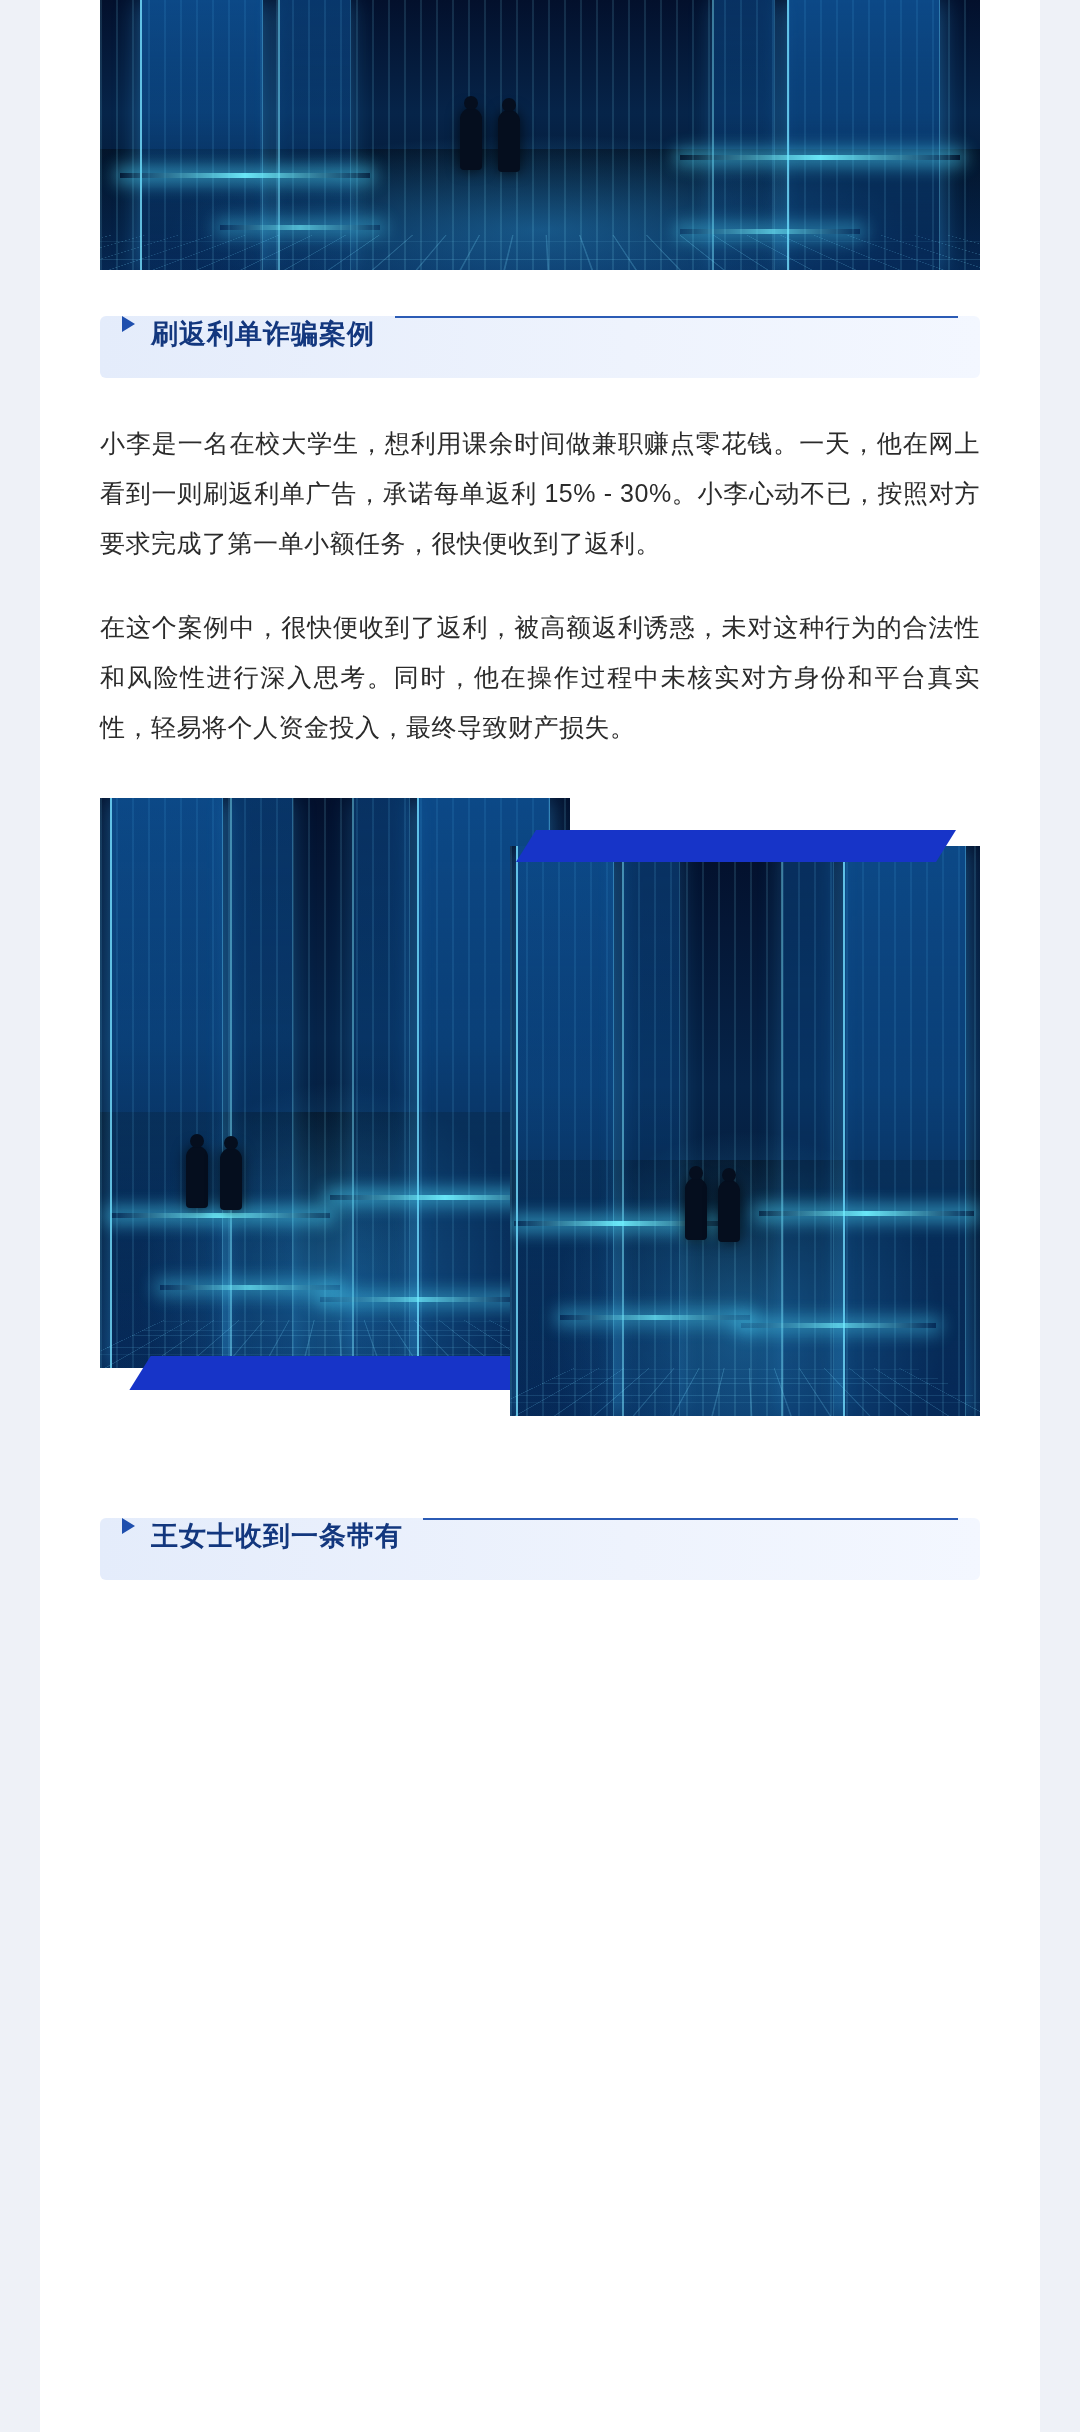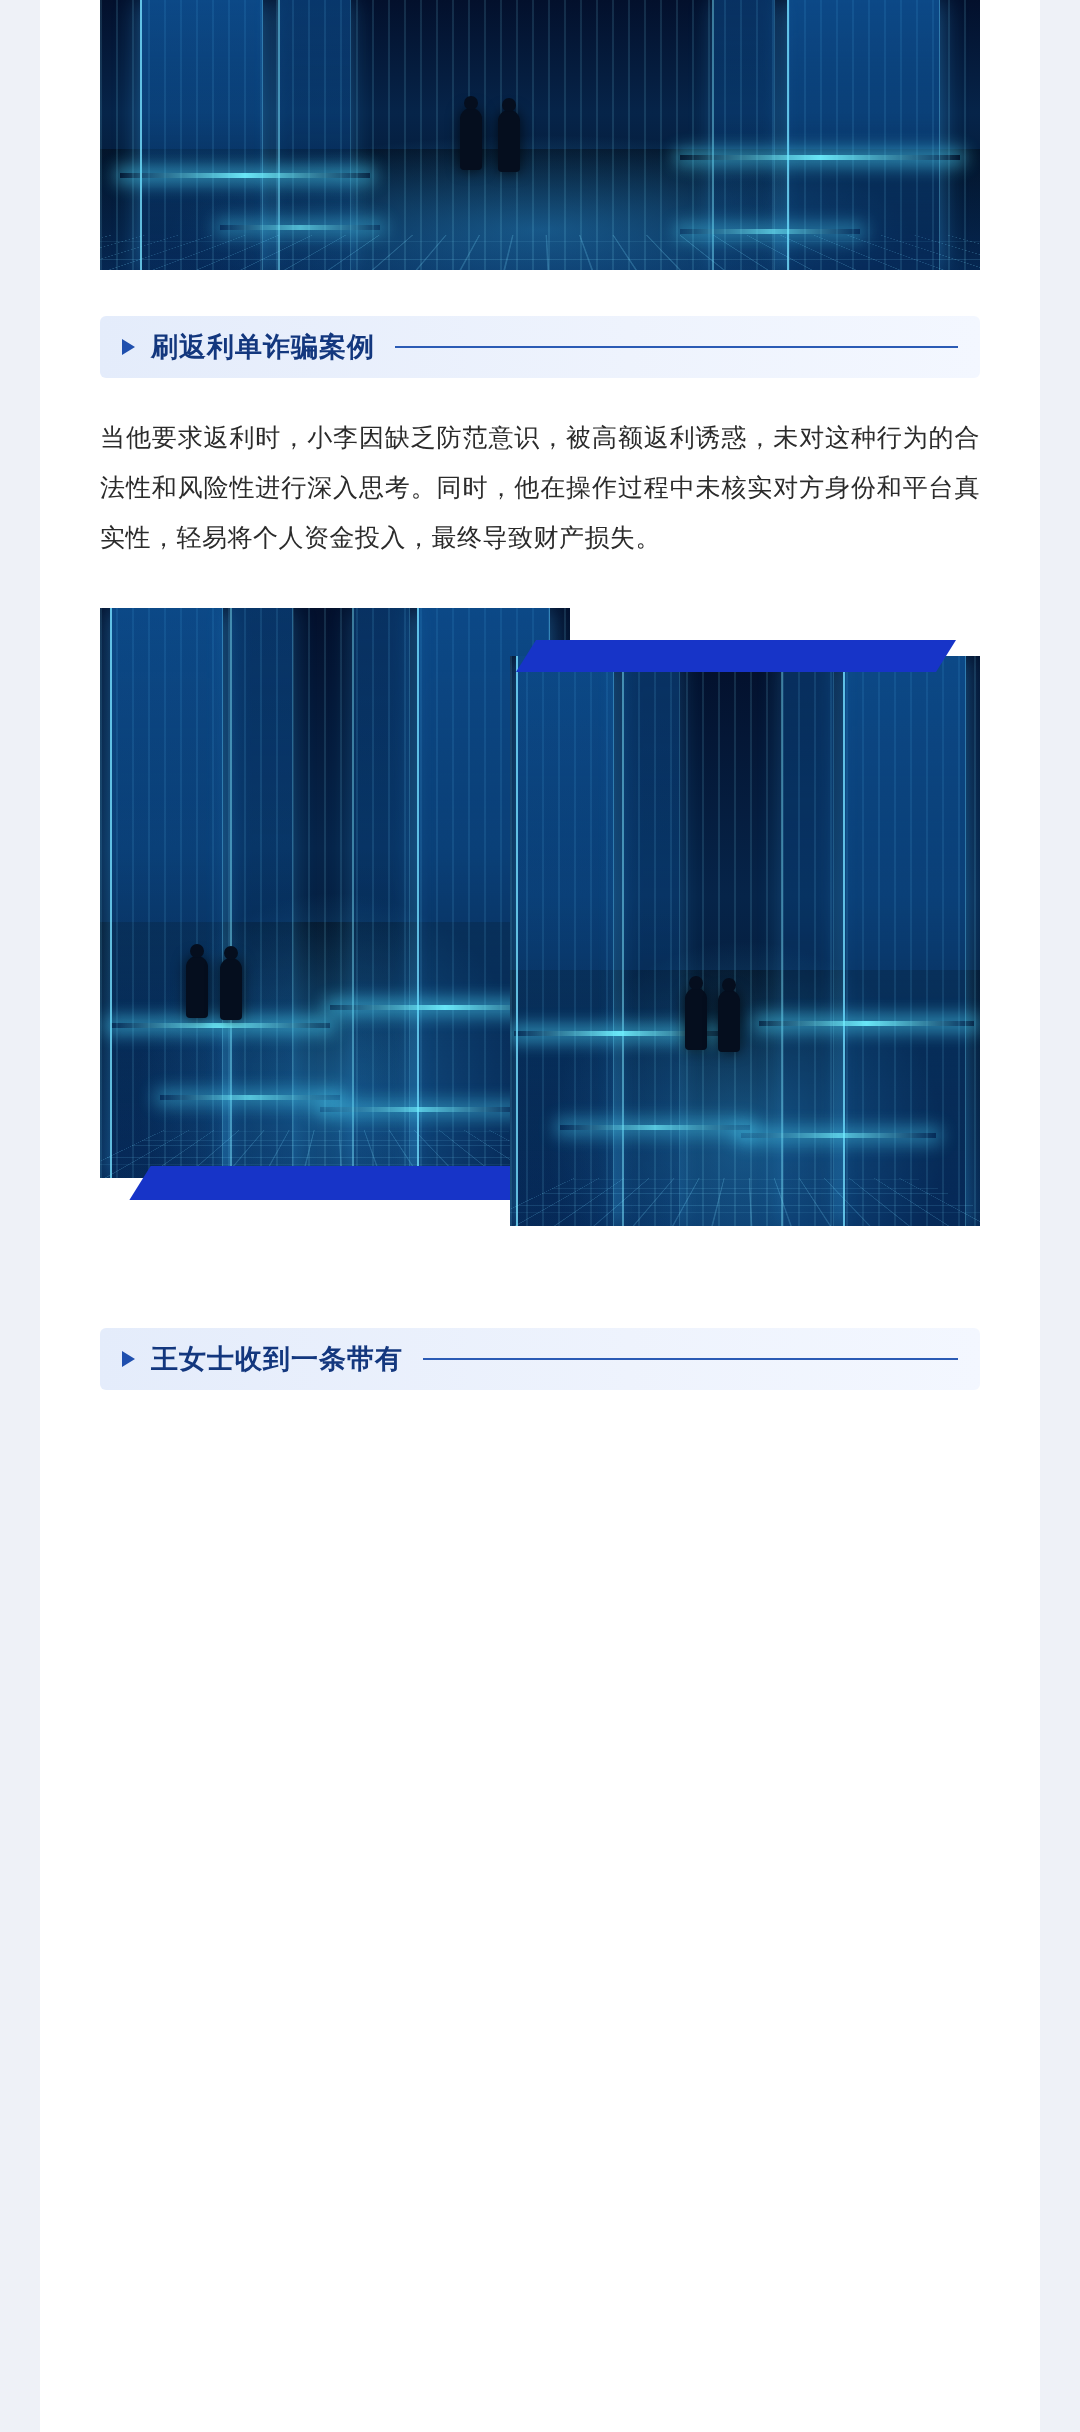--- a/index.html
+++ b/index.html
@@ -104,21 +104,21 @@
     background: #050e1e;
   }
   
   .section-head {
     margin: 46px auto 0 auto;
     width: 880px;
     height: 62px;
     background: linear-gradient(90deg, #e4ecfb 0%, #eef3fd 60%, #f3f7ff 100%);
     border-radius: 6px;
     display: flex;
-    align-items: center;
+    align-items: flex-start;
     padding: 0 22px;
     box-sizing: border-box;
   }
   .tri {
     width: 0; height: 0;
     border-left: 13px solid #1f4fae;
     border-top: 8px solid transparent;
     border-bottom: 8px solid transparent;
     margin-right: 16px;
     flex: 0 0 auto;
@@ -211,21 +211,22 @@
         <div class="figure" style="left:398px;bottom:98px;"></div>
       </div>
     </div>
 
     <div class="section-head">
       <span class="tri"></span>
       <span class="section-title">刷返利单诈骗案例</span>
       <span class="rule"></span>
     </div>
 
-    <p class="para">当他要求返利时，小李因缺乏防范意识，被高额返利诱惑，未对这种行为的合法性和风险性进行深入思考。同时，他在操作过程中未核实对方身份和平台真实性，轻易将个人资金投入，最终导致财产损失。</p>
+    <p class="para first">小李是一名在校大学生，想利用课余时间做兼职赚点零花钱。一天，他在网上看到一则刷返利单广告，承诺每单返利 15% - 30%。小李心动不已，按照对方要求完成了第一单小额任务，很快便收到了返利。</p>
+    <p class="para">在这个案例中，很快便收到了返利，被高额返利诱惑，未对这种行为的合法性和风险性进行深入思考。同时，他在操作过程中未核实对方身份和平台真实性，轻易将个人资金投入，最终导致财产损失。</p>
 
     <div class="img-pair">
 
       <div class="img-left">
         <div class="shot">
           <div class="cyber">
             <div class="stripes"></div>
             <div class="grid-floor"></div>
             <div class="pillar" style="left:10px;width:110px;"></div>
             <div class="pillar" style="left:130px;width:60px;opacity:.65;"></div>

